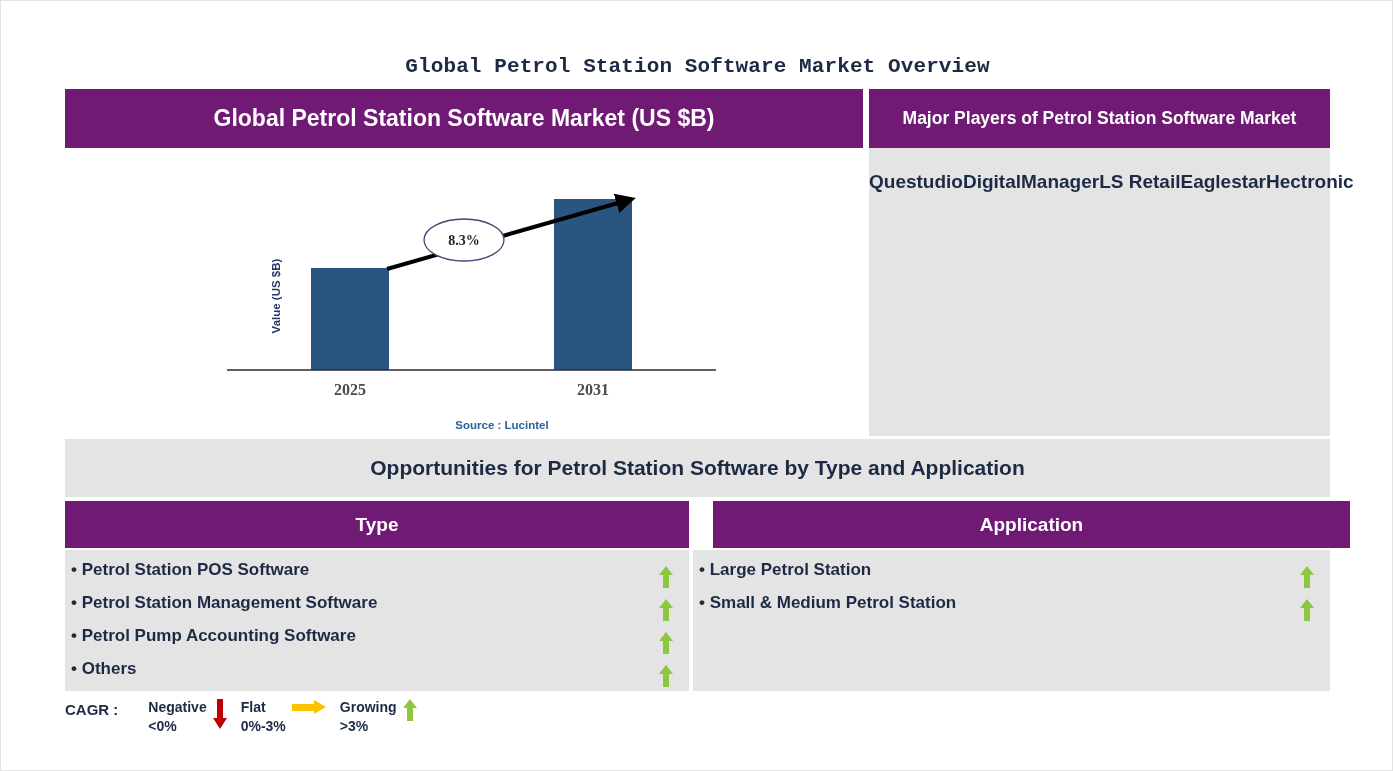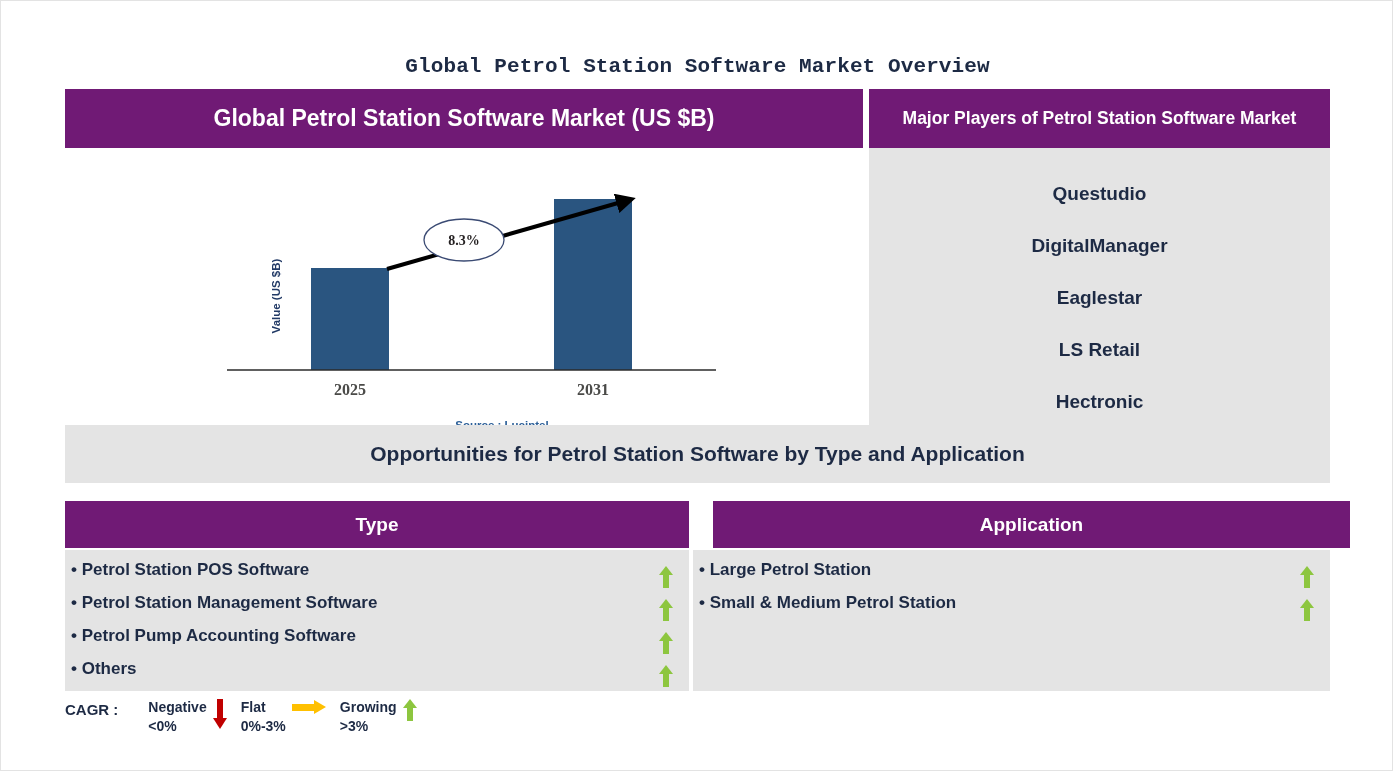--- a/index.html
+++ b/index.html
@@ -103,41 +103,41 @@
 
   
   #players-panel {
     position: absolute;
     left: 868px;
     top: 147px;
     width: 461px;
     height: 288px;
     background: #e4e4e4;
     display: flex;
-    flex-direction: column;
+    flex-direction: row;
     justify-content: flex-start;
-    padding-top: 20px;
+    padding-top: 8px;
     box-sizing: border-box;
   }
   .player-row {
     flex: 0 0 auto;
     height: 52px;
     display: flex;
     align-items: center;
     justify-content: center;
     font-size: 19px;
     font-weight: bold;
     color: #1d2a44;
   }
 
   
   #opportunities-banner {
     position: absolute;
     left: 64px;
-    top: 424px;
+    top: 438px;
     width: 1265px;
     height: 58px;
     background: #e4e4e4;
     display: flex;
     align-items: center;
     justify-content: center;
     font-size: 21px;
     font-weight: bold;
     color: #1d2a44;
   }
@@ -351,24 +351,24 @@
   </div>
 
   <div id="players-panel">
     <div class="player-row">
       <span>Questudio</span>
     </div>
     <div class="player-row">
       <span>DigitalManager</span>
     </div>
     <div class="player-row">
+      <span>LS Retail</span>
+    </div>
+    <div class="player-row">
       <span>Eaglestar</span>
-    </div>
-    <div class="player-row">
-      <span>LS Retail</span>
     </div>
     <div class="player-row">
       <span>Hectronic</span>
     </div>
   </div>
 
   <div id="opportunities-banner">Opportunities for Petrol Station Software by Type and Application</div>
 
   <div class="navy-bar" id="type-header">Type</div>
 

